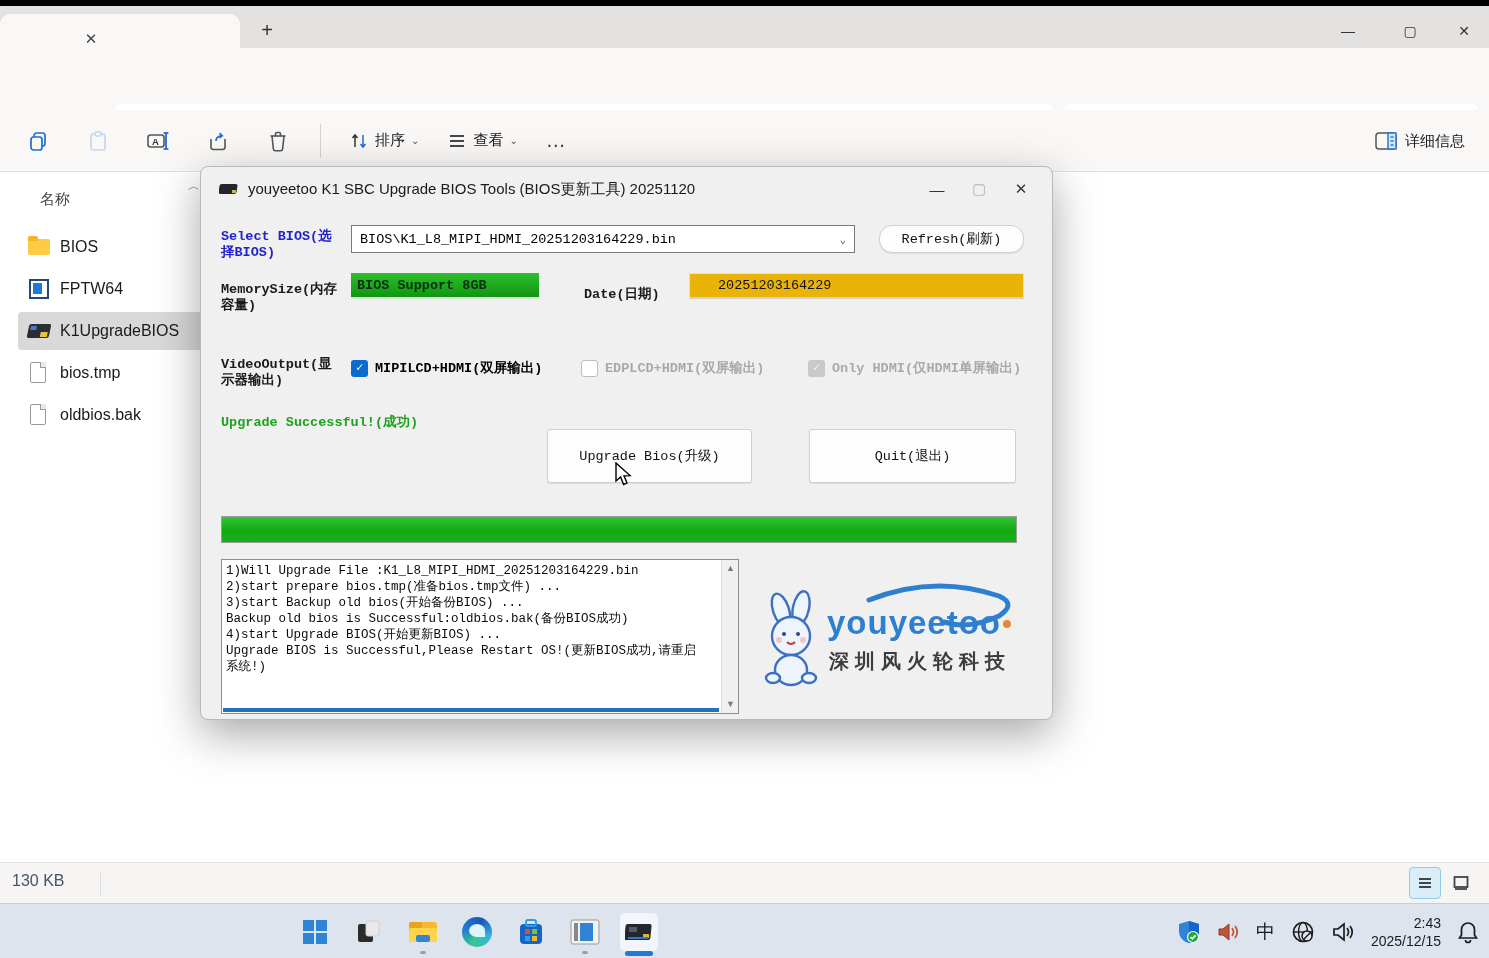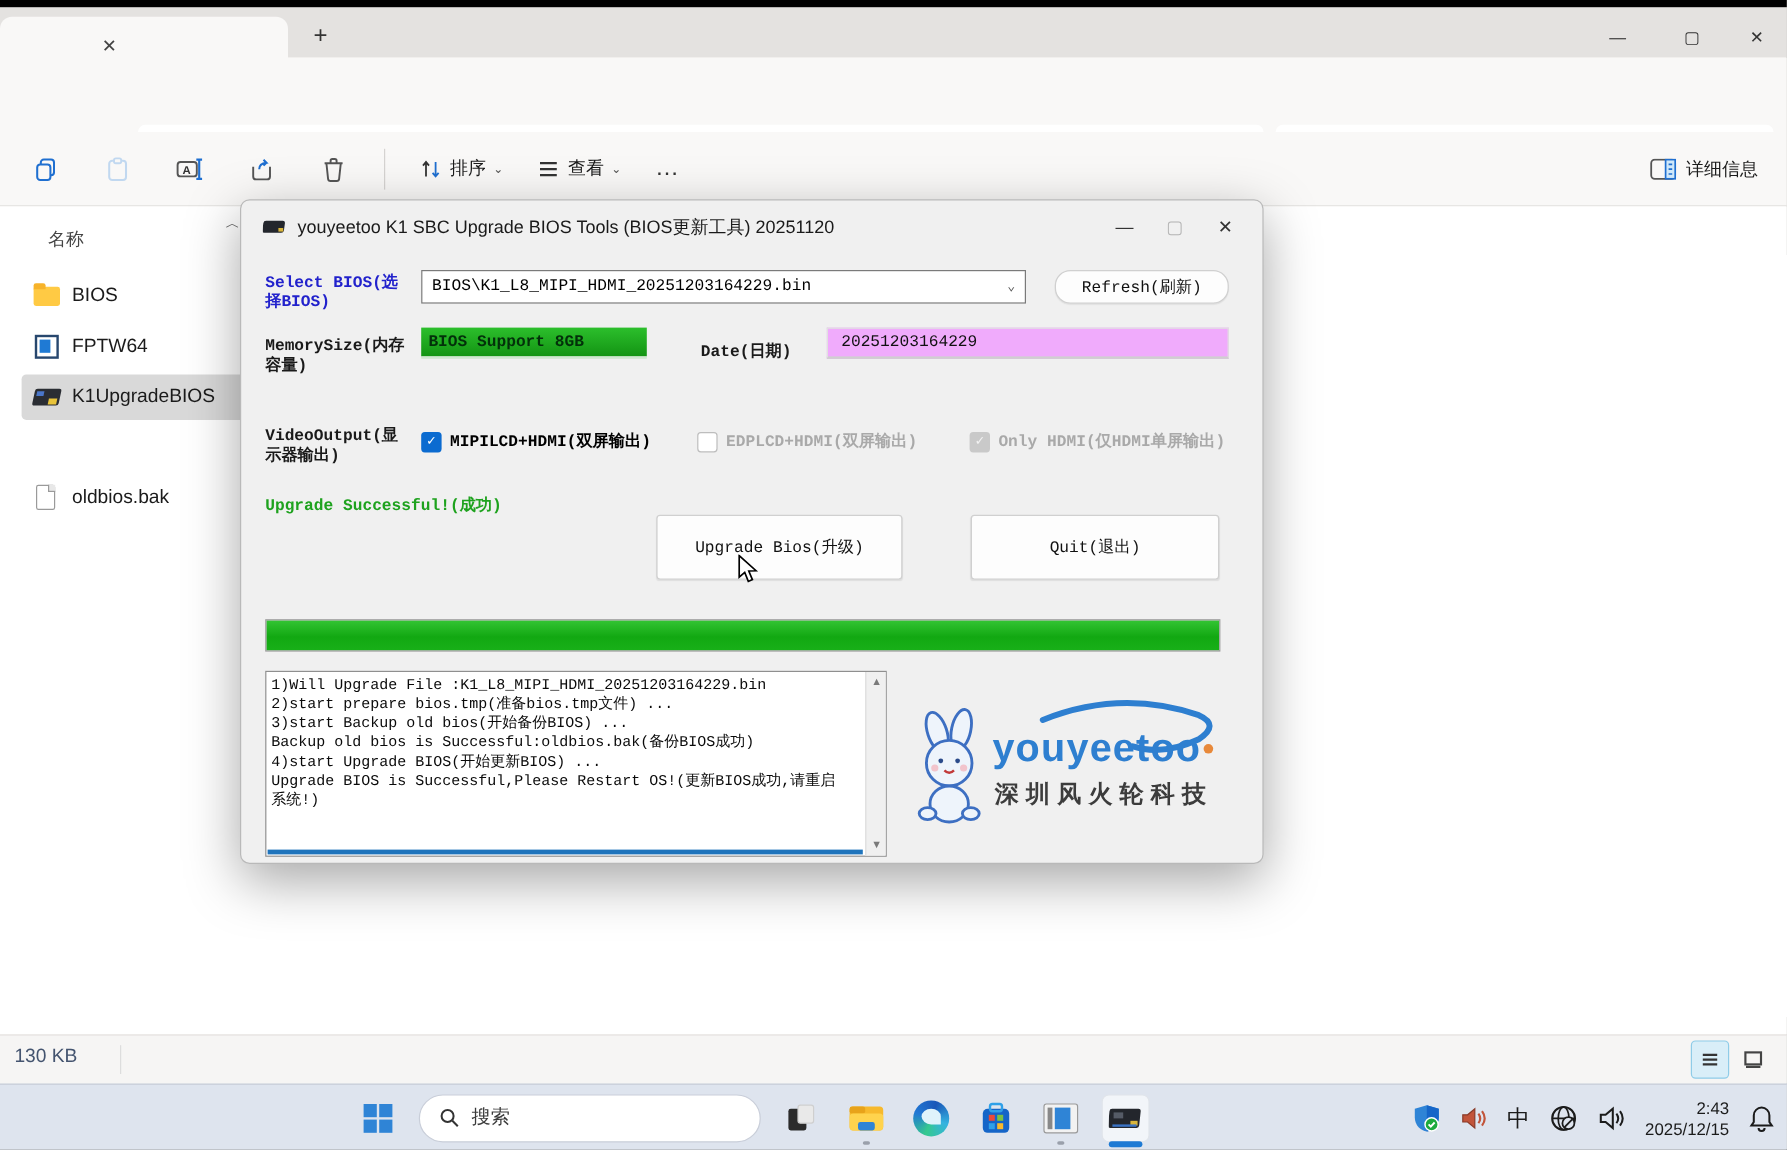--- a/index.html
+++ b/index.html
@@ -73,21 +73,21 @@
   .dlg-ctrls { position:absolute; right:10px; top:6px; display:flex; }
   .dlg-ctrl { width:42px; height:32px; display:flex; align-items:center; justify-content:center; font-size:15px; color:#333; }
   .dlg-ctrl.dim { color:#b5b5b5; }
   .mono { font-family:"Liberation Mono","DejaVu Sans Mono", monospace; }
   .dlg-label { position:absolute; font-size:13.5px; font-weight:bold; color:#1a1a1a; line-height:16px; }
   .blue { color:#2222cc; }
   .combo { position:absolute; left:150px; top:58px; width:504px; height:28px; background:#fff; border:1px solid #7a7a7a; font-size:13.5px; display:flex; align-items:center; padding:0 8px; color:#000; }
   .combo .carat { margin-left:auto; color:#555; font-size:11px; }
   .btn { position:absolute; background:#fdfdfd; border:1px solid #d0d0d0; border-radius:3px; display:flex; align-items:center; justify-content:center; font-size:13.5px; color:#111; box-shadow:0 1px 1px rgba(0,0,0,.08); }
   .memfield { position:absolute; left:150px; top:106px; width:188px; height:26px; background:linear-gradient(#2cbf2c,#139413); border-bottom:2px solid #cfe8cf; color:#03300a; font-size:13.5px; font-weight:bold; display:flex; align-items:center; padding-left:6px; }
-  .datefield { position:absolute; left:488px; top:106px; width:335px; height:26px; background:#f0abfc; border:1px solid #e0e0e0; border-bottom:2px solid #cfcfcf; font-size:13.5px; display:flex; align-items:center; padding-left:11px; color:#111; }
+  .datefield { position:absolute; left:488px; top:106px; width:335px; height:26px; background:#eab308; border:1px solid #e0e0e0; border-bottom:2px solid #cfcfcf; font-size:13.5px; display:flex; align-items:center; padding-left:28px; color:#111; }
   .cbrow { position:absolute; top:192px; display:flex; align-items:center; gap:7px; font-size:13.5px; font-weight:bold; }
   .cbbox { width:17px; height:17px; border-radius:3px; flex:none; position:relative; }
   .cb-on { background:#0b6bd0; }
   .cb-on::after { content:"✓"; position:absolute; inset:0; color:#fff; font-size:12px; line-height:17px; text-align:center; font-weight:bold; }
   .cb-off-dis { background:#fff; border:1px solid #bdbdbd; }
   .cb-on-dis { background:#c9c9c9; }
   .cb-on-dis::after { content:"✓"; position:absolute; inset:0; color:#f2f2f2; font-size:12px; line-height:17px; text-align:center; font-weight:bold; }
   .dim-text { color:#a9a9a9; }
   .green-text { color:#1ea21e; }
   .progress { position:absolute; left:20px; top:349px; width:796px; height:27px; border:1px solid #9c9c9c; background:linear-gradient(#33c433 0%, #12a812 55%, #18b018 100%); }
@@ -237,20 +237,26 @@
           <span class="app-ic"></span>
         </span>
       <span>FPTW64</span>
     </div>
     <div class="file-row selected" style="top:140px;">
       <span class="fi">
           <span class="board-ic"></span>
         </span>
       <span>K1UpgradeBIOS</span>
     </div>
+    <div class="file-row" style="top:182px;">
+      <span class="fi">
+          <span class="page-ic"></span>
+        </span>
+      <span>bios.tmp</span>
+    </div>
     <div class="file-row" style="top:224px;">
       <span class="fi">
           <span class="page-ic"></span>
         </span>
       <span>oldbios.bak</span>
     </div>
   </div>
 
   <div class="statusbar">
     <span class="size">130 KB</span>
@@ -370,27 +376,20 @@
   <div class="taskbar">
     <div class="tb-center">
       <div class="task-ic">
         <svg width="26" height="26" viewBox="0 0 26 26">
             <rect x="1" y="1" width="11" height="11" fill="#2f84d6"></rect>
             <rect x="14" y="1" width="11" height="11" fill="#2f84d6"></rect>
             <rect x="1" y="14" width="11" height="11" fill="#2f84d6"></rect>
             <rect x="14" y="14" width="11" height="11" fill="#2f84d6"></rect>
           </svg>
       </div>
-      <div class="tsearch">
-        <svg width="17" height="17" viewBox="0 0 17 17">
-            <circle cx="7" cy="7" r="5" fill="none" stroke="#333" stroke-width="1.7"></circle>
-            <line x1="11" y1="11" x2="15.5" y2="15.5" stroke="#333" stroke-width="1.7"></line>
-          </svg>
-        <span>搜索</span>
-      </div>
       <div class="task-ic">
         <svg width="28" height="28" viewBox="0 0 28 28">
             <rect x="3" y="6" width="15" height="18" rx="2" fill="#2b2b2b"></rect>
             <rect x="11" y="3" width="13" height="15" rx="2" fill="#e9e9e9" stroke="#cfcfcf"></rect>
           </svg>
       </div>
       <div class="task-ic run-dot">
         <svg width="30" height="26" viewBox="0 0 30 26">
             <rect x="1" y="3" width="28" height="20" rx="3" fill="#f7b92c"></rect>
             <rect x="1" y="3" width="13" height="6" rx="2" fill="#e8a31a"></rect>

